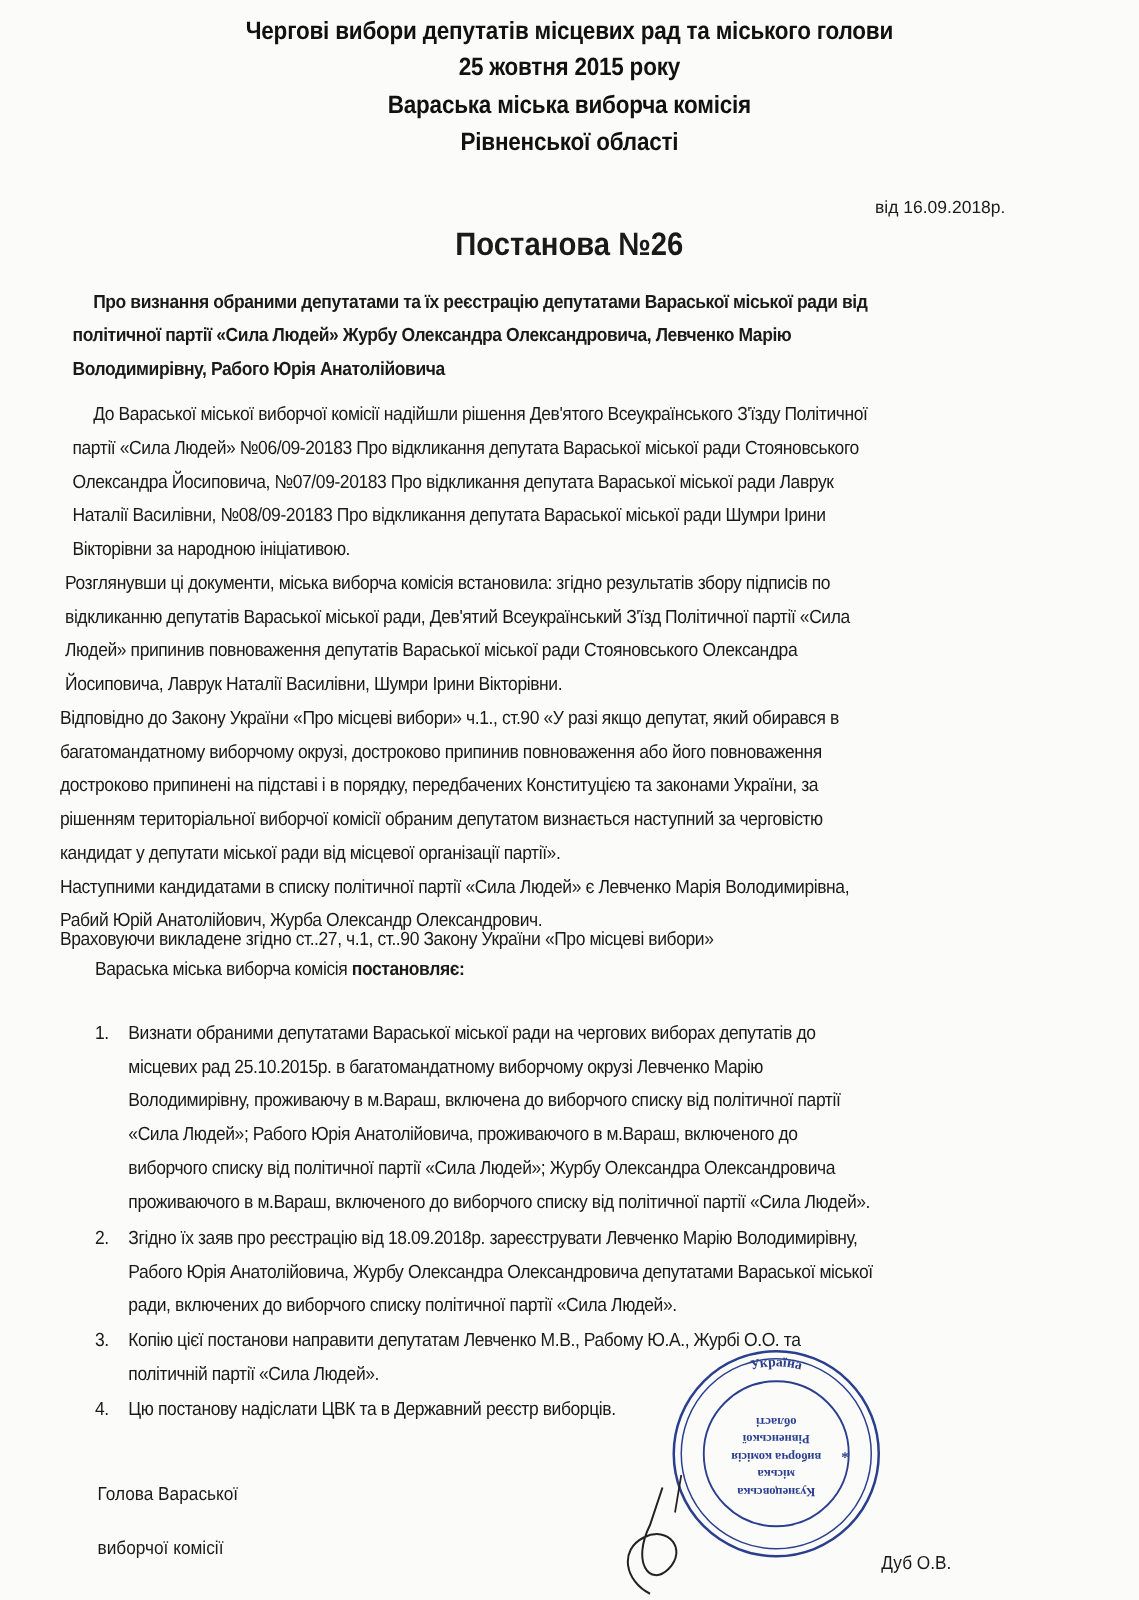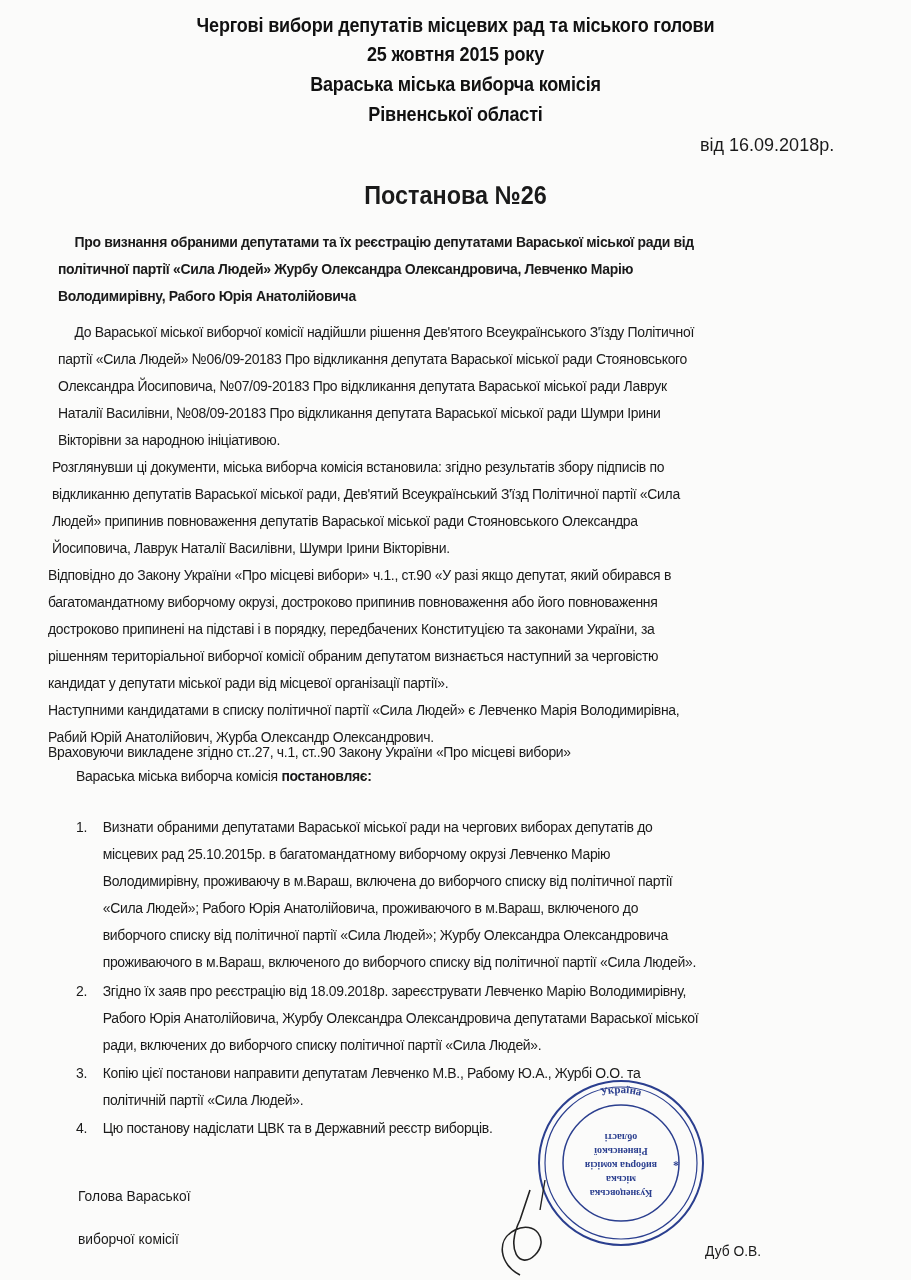--- a/index.html
+++ b/index.html
@@ -9,21 +9,21 @@
       font-family: "Liberation Sans", sans-serif;
       color: #1a1a1a;
       position: relative;
     }
     .page { position: absolute; inset: 0; }
     .hdr {
       position: absolute; left: 0; width: 911px; text-align: center;
       font-weight: bold; font-size: 20px; color: #111; letter-spacing: -0.2px;
       transform: scaleX(0.9); transform-origin: center;
     }
-    .date { position: absolute; left: 700px; top: 135px; font-size: 18px; }
+    .date { position: absolute; left: 700px; top: 157px; font-size: 14px; }
     .title { position: absolute; left: 0; width: 911px; top: 180px; text-align: center;
       font-size: 26px; font-weight: bold; transform: scaleX(0.9); }
     .para { position: absolute; font-size: 15.2px; line-height: 27px; letter-spacing: -0.35px; transform: scaleX(0.92); transform-origin: left top; white-space: nowrap; }
     .para div { height: 27px; }
     .bold { font-weight: bold; }
     .list { position: absolute; left: 76px; font-size: 15.2px; line-height: 27px; letter-spacing: -0.35px; transform: scaleX(0.92); transform-origin: left top; white-space: nowrap; }
     .li { position: relative; padding-left: 29px; }
     .li .num { position: absolute; left: 0; top: 0; }
     .li div { height: 27px; }
     .sig { position: absolute; font-size: 15px; transform: scaleX(0.92); transform-origin: left top; }

